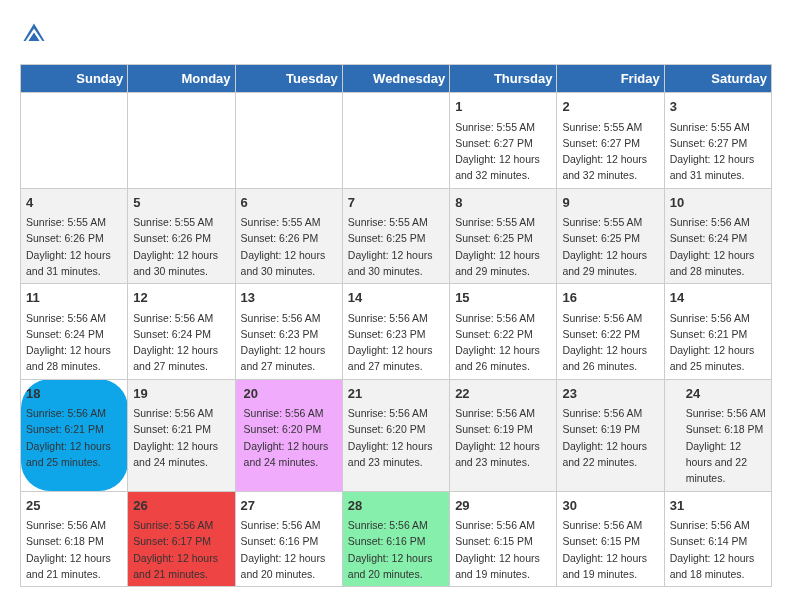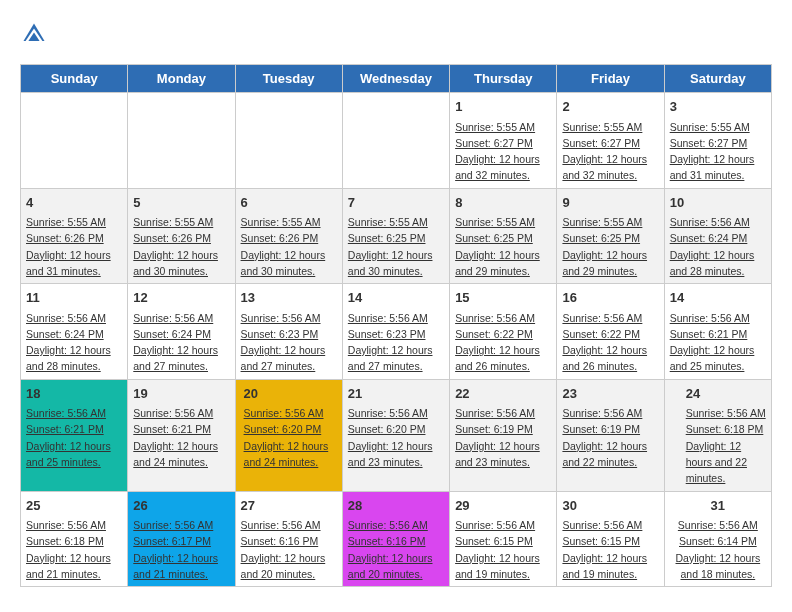--- a/index.html
+++ b/index.html
@@ -39,21 +39,21 @@
     }
     .calendar {
       width: 100%;
       border-collapse: collapse;
       font-size: 11px;
     }
     .calendar th {
       background-color: #2e6db4;
       color: #fff;
       padding: 6px 4px;
-      text-align: center;
+      text-align: right;
       font-size: 13px;
       font-weight: bold;
       border: 1px solid #ccc;
     }
     .calendar td {
       border: 1px solid #ccc;
       padding: 4px 5px;
       vertical-align: top;
       width: calc(100% / 7);
       height: 90px;
@@ -68,21 +68,20 @@
     .day-number {
       font-size: 13px;
       font-weight: bold;
       color: #333;
       margin-bottom: 2px;
     }
     .day-info {
       font-size: 10.5px;
       color: #333;
       line-height: 1.55;
-      text-decoration: underline;
     }
     tr:nth-child(even) td {
       background-color: #f2f2f2;
     }
     tr:nth-child(even) td.empty {
       background-color: #f2f2f2;
     }
   </style>
 </head>
 <body>
@@ -190,29 +189,29 @@
         <td class="has-data" style="background-color: rgb(255, 255, 255);">
           <div class="day-number">16</div>
           <div class="day-info">Sunrise: 5:56 AM<br>Sunset: 6:22 PM<br>Daylight: 12 hours and 26 minutes.</div>
         </td>
         <td class="has-data" style="background-color: rgb(255, 255, 255);">
           <div class="day-number">14</div>
           <div class="day-info">Sunrise: 5:56 AM<br>Sunset: 6:21 PM<br>Daylight: 12 hours and 25 minutes.</div>
         </td>
       </tr>
       <tr>
-        <td class="has-data" style="background-color: #14b8a6;">
+        <td class="has-data" style="background-color: #0ea5e9; border-radius: 29px;">
           <div class="day-number">18</div>
           <div class="day-info">Sunrise: 5:56 AM<br>Sunset: 6:21 PM<br>Daylight: 12 hours and 25 minutes.</div>
         </td>
         <td class="has-data" style="background-color: rgb(242, 242, 242);">
           <div class="day-number">19</div>
           <div class="day-info">Sunrise: 5:56 AM<br>Sunset: 6:21 PM<br>Daylight: 12 hours and 24 minutes.</div>
         </td>
-        <td class="has-data" style="background-color: #eab308; padding-left: 8px;">
+        <td class="has-data" style="background-color: #f0abfc; padding-left: 8px;">
           <div class="day-number">20</div>
           <div class="day-info">Sunrise: 5:56 AM<br>Sunset: 6:20 PM<br>Daylight: 12 hours and 24 minutes.</div>
         </td>
         <td class="has-data" style="background-color: rgb(242, 242, 242);">
           <div class="day-number">21</div>
           <div class="day-info">Sunrise: 5:56 AM<br>Sunset: 6:20 PM<br>Daylight: 12 hours and 23 minutes.</div>
         </td>
         <td class="has-data" style="background-color: rgb(242, 242, 242);">
           <div class="day-number">22</div>
           <div class="day-info">Sunrise: 5:56 AM<br>Sunset: 6:19 PM<br>Daylight: 12 hours and 23 minutes.</div>
@@ -224,39 +223,39 @@
         <td class="has-data" style="background-color: rgb(242, 242, 242); padding-left: 21px;">
           <div class="day-number">24</div>
           <div class="day-info">Sunrise: 5:56 AM<br>Sunset: 6:18 PM<br>Daylight: 12 hours and 22 minutes.</div>
         </td>
       </tr>
       <tr>
         <td class="has-data" style="background-color: rgb(255, 255, 255);">
           <div class="day-number">25</div>
           <div class="day-info">Sunrise: 5:56 AM<br>Sunset: 6:18 PM<br>Daylight: 12 hours and 21 minutes.</div>
         </td>
-        <td class="has-data" style="background-color: #0ea5e9;">
+        <td class="has-data" style="background-color: #ef4444;">
           <div class="day-number">26</div>
           <div class="day-info">Sunrise: 5:56 AM<br>Sunset: 6:17 PM<br>Daylight: 12 hours and 21 minutes.</div>
         </td>
         <td class="has-data" style="background-color: rgb(255, 255, 255);">
           <div class="day-number">27</div>
           <div class="day-info">Sunrise: 5:56 AM<br>Sunset: 6:16 PM<br>Daylight: 12 hours and 20 minutes.</div>
         </td>
-        <td class="has-data" style="background-color: #d946ef; margin-top: 24px;">
+        <td class="has-data" style="background-color: #86efac; margin-top: 24px;">
           <div class="day-number">28</div>
           <div class="day-info">Sunrise: 5:56 AM<br>Sunset: 6:16 PM<br>Daylight: 12 hours and 20 minutes.</div>
         </td>
         <td class="has-data" style="background-color: rgb(255, 255, 255);">
           <div class="day-number">29</div>
           <div class="day-info">Sunrise: 5:56 AM<br>Sunset: 6:15 PM<br>Daylight: 12 hours and 19 minutes.</div>
         </td>
         <td class="has-data" style="background-color: rgb(255, 255, 255);">
           <div class="day-number">30</div>
           <div class="day-info">Sunrise: 5:56 AM<br>Sunset: 6:15 PM<br>Daylight: 12 hours and 19 minutes.</div>
         </td>
-        <td class="has-data" style="background-color: rgb(255, 255, 255); text-align: center;">
+        <td class="has-data" style="background-color: rgb(255, 255, 255);">
           <div class="day-number">31</div>
           <div class="day-info">Sunrise: 5:56 AM<br>Sunset: 6:14 PM<br>Daylight: 12 hours and 18 minutes.</div>
         </td>
       </tr>
     </tbody>
 </table>
 
 </body></html>

